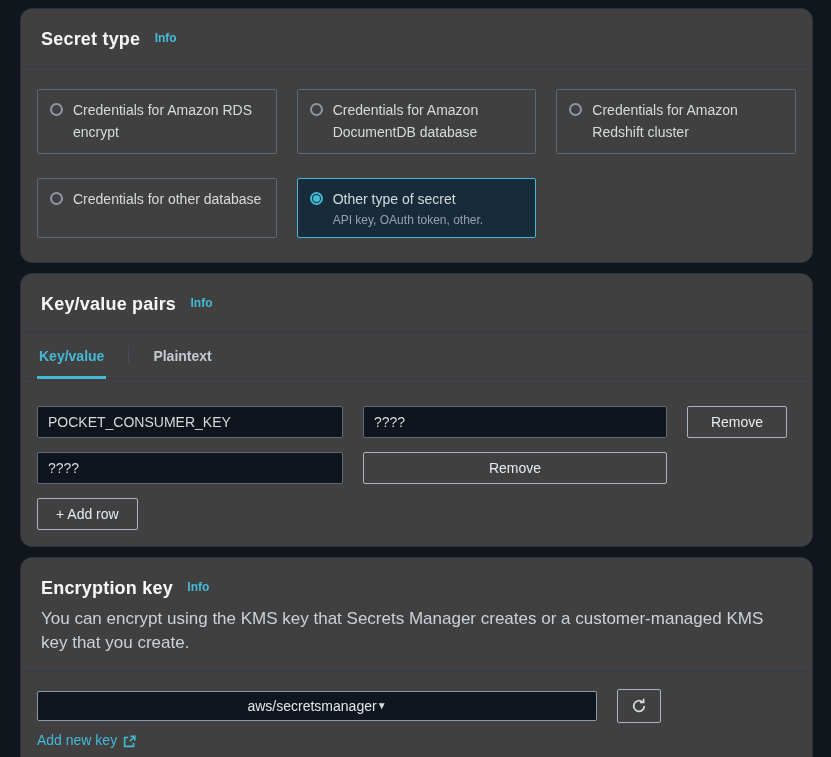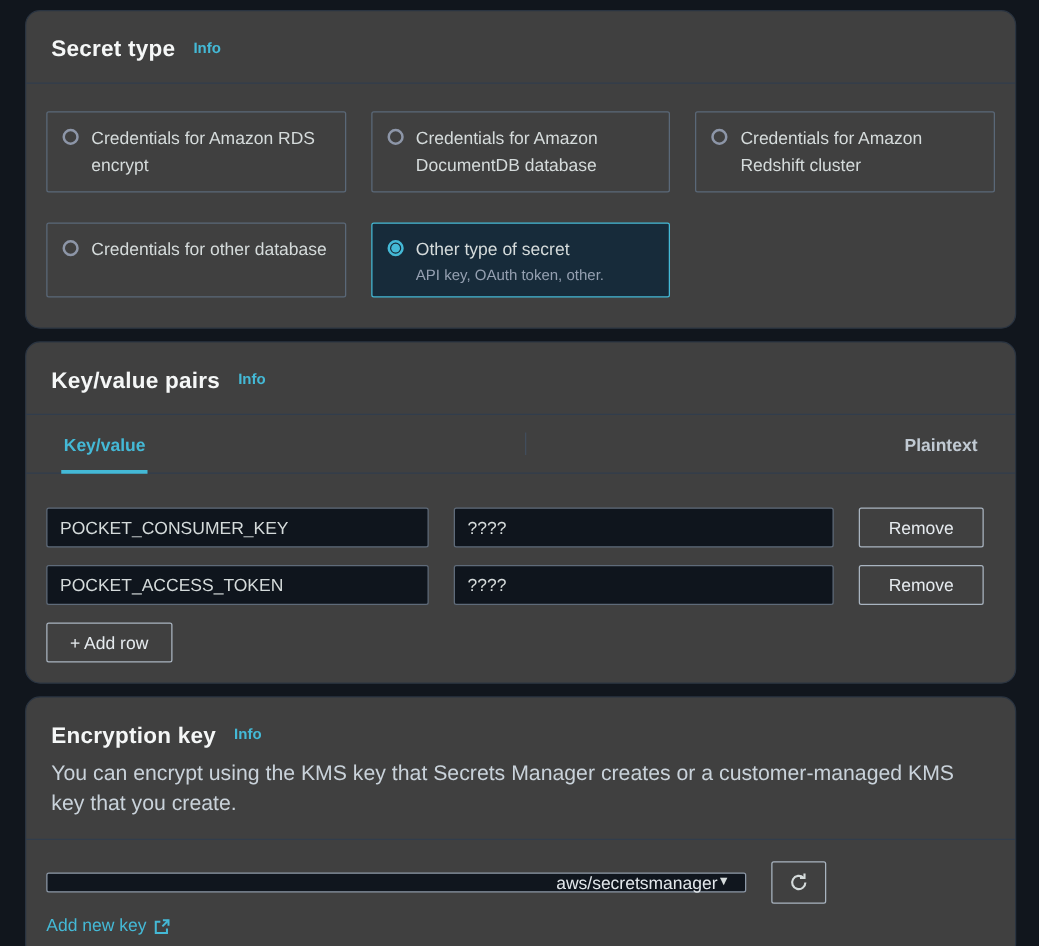--- a/index.html
+++ b/index.html
@@ -31,21 +31,21 @@
   }
   .radio { width: 13px; height: 13px; border-radius: 50%; border: 2px solid #8d96a8; flex: none; margin-top: 3px;
            display: flex; align-items: center; justify-content: center; }
   .radio-card.selected { border-color: #44b9d6; background: #172b3a; }
   .radio-card.selected .radio { border-color: #44b9d6; }
   .radio-card.selected .radio::after { content: ""; width: 7px; height: 7px; border-radius: 50%; background: #44b9d6; }
   .radio-label { font-size: 14px; line-height: 1.55; color: #d5dbdb; }
   .radio-desc { display: block; font-size: 12px; color: #95a0b1; margin-top: 2px; }
 
   
-  .tabs { display: flex; align-items: stretch; border-bottom: 1px solid #313d4c; padding: 0 28px; justify-content: space-between; }
+  .tabs { display: flex; align-items: stretch; border-bottom: 1px solid #313d4c; padding: 0 16px; }
   .tab { position: relative; font-size: 14px; font-weight: 700; color: #c1cad3; padding: 16px 2px 14px; cursor: pointer; }
   .tab.active { color: #44b9d6; }
   .tab.active::after { content: ""; position: absolute; left: 0; right: 0; bottom: -1px; height: 3px; background: #44b9d6; }
   .tab-divider { width: 1px; background: #414d5c; margin: 14px 22px; }
 
   
   .kv-body { padding: 27px 16px 16px; }
   .kv-row { display: grid; grid-template-columns: 306px 304px 100px; gap: 20px; margin-bottom: 14px; }
   .text-input {
     height: 32px; width: 100%;
@@ -57,23 +57,23 @@
     border: 1px solid #a9b4c0; border-radius: 2px;
     color: #e6ebef; font-weight: 400; font-size: 14px;
     padding: 0 18px; cursor: pointer; font-family: inherit; white-space: nowrap;
   }
   .add-row-btn { margin-top: 0; }
 
   
   .enc-body { padding: 17px 16px 12px; }
   .select-row { display: flex; gap: 20px; align-items: center; }
   .select {
-    width: 560px; height: 16px;
+    width: 560px; height: 30px;
     background: #10161e; border: 1px solid #8d99a8; border-radius: 2px;
-    display: flex; align-items: center; justify-content: flex-end;
+    display: flex; align-items: center; justify-content: center;
     padding: 0 12px; font-size: 14px; cursor: pointer; color: #e2e7eb;
   }
   .caret { font-size: 10px; color: #d5dbdb; line-height: 1; }
   .icon-btn { width: 44px; height: 34px; display: flex; align-items: center; justify-content: center; padding: 0; }
   .link-row { margin-top: 9px; display: inline-flex; align-items: flex-end; gap: 6px; color: #44b9d6;
               font-size: 14px; cursor: pointer; text-decoration: none; padding-bottom: 6px; }
 </style>
 </head>
 <body>
 
@@ -131,21 +131,20 @@
 
     <div class="kv-body">
 
       <div class="kv-row">
         <input class="text-input" type="text" value="POCKET_CONSUMER_KEY" style="">
         <input class="text-input" type="text" value="????" style="">
         <button class="btn">Remove</button>
       </div>
 
       <div class="kv-row">
-        <input class="text-input" type="text" value="POCKET_ACCESS_TOKEN" style="">
         <input class="text-input" type="text" value="????" style="">
         <button class="btn">Remove</button>
       </div>
 
       <button class="btn add-row-btn">+ Add row</button>
     </div>
   </section>
 
   <section class="panel">
     <div class="panel-header">

